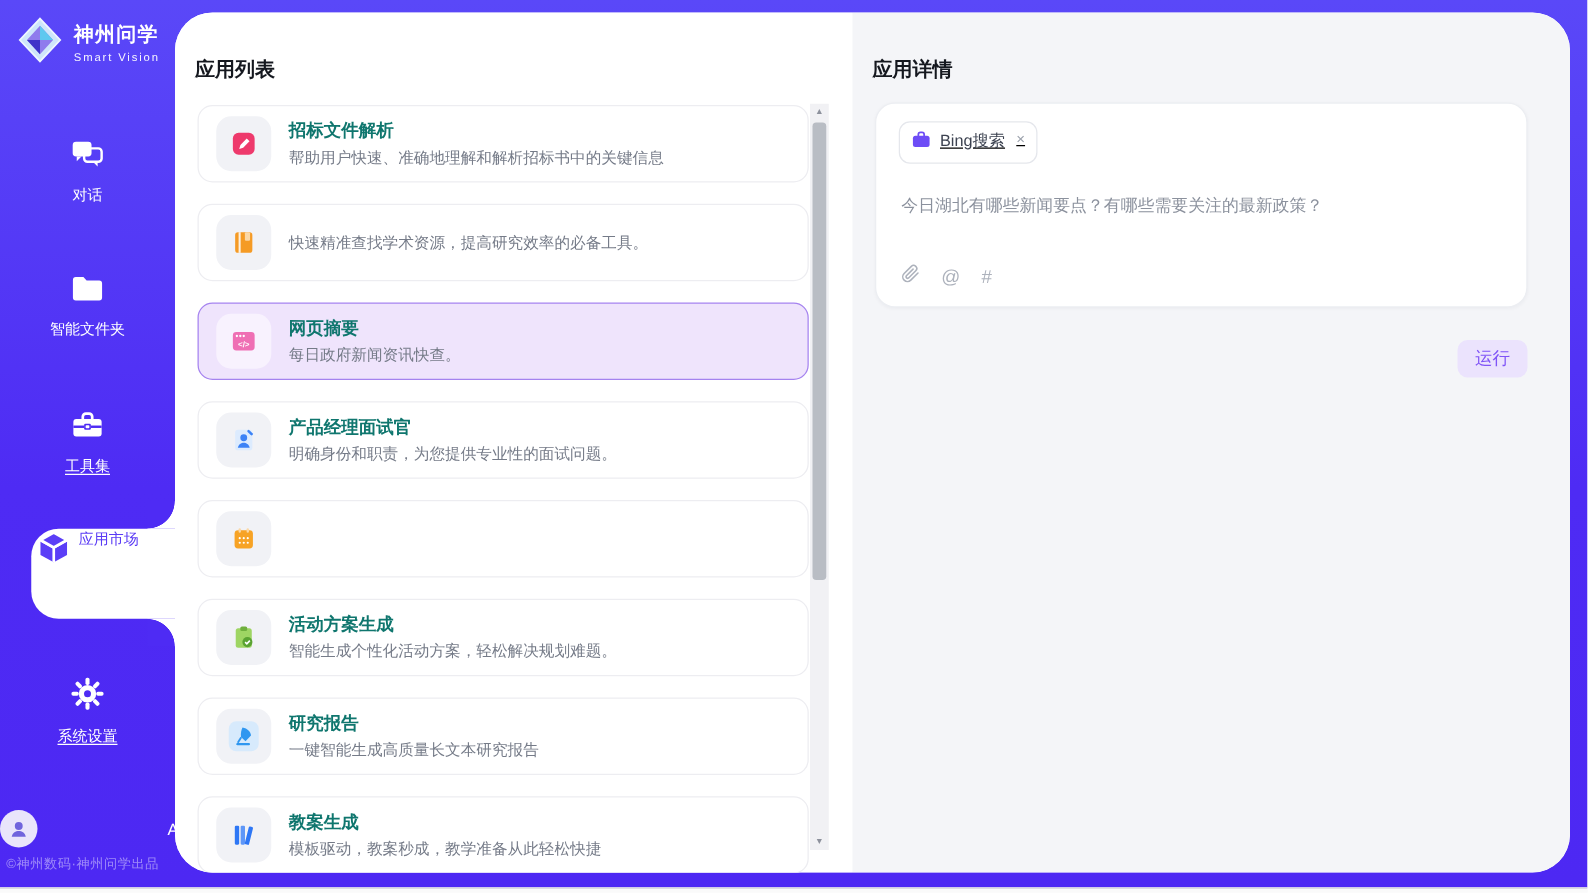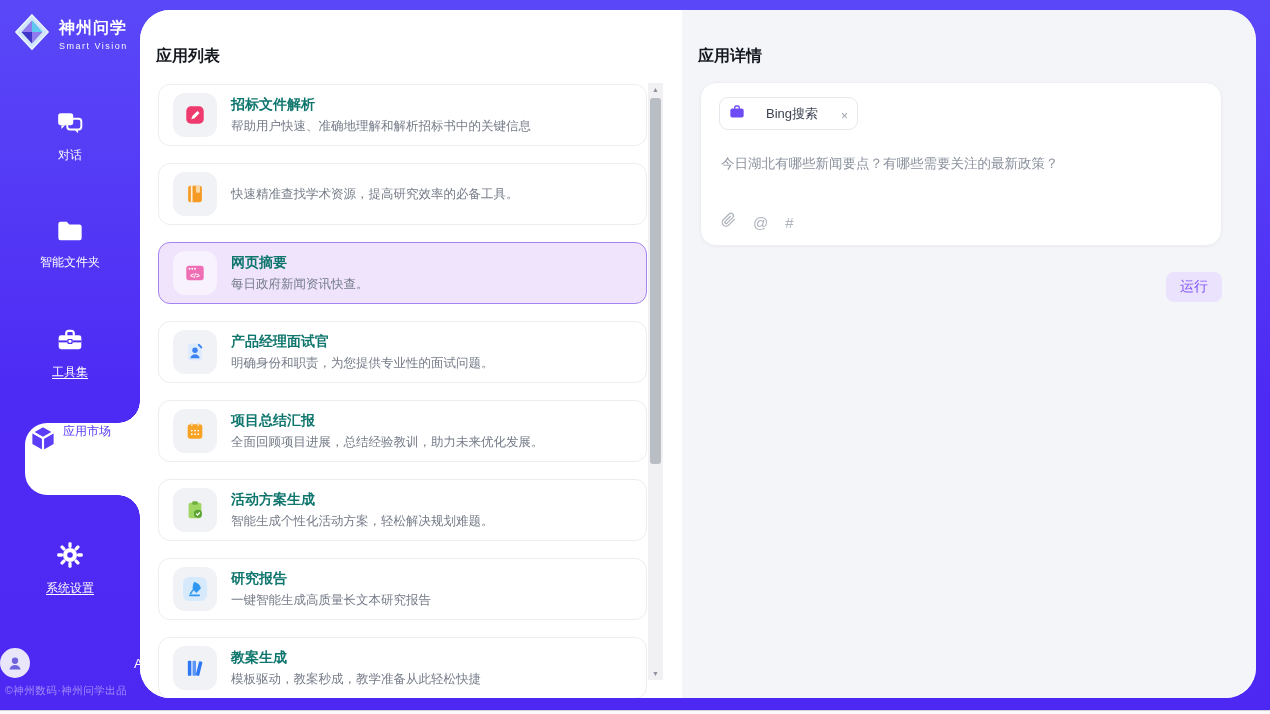--- a/index.html
+++ b/index.html
@@ -60,22 +60,22 @@
   .scrollbar { position:absolute; left:508px; top:73px; width:15px; height:597px; background:#f1f1f4; }
   .sb-arrow { position:absolute; left:0; width:15px; height:13px; font-size:7px; color:#8d919c;
               display:flex; align-items:center; justify-content:center; cursor:pointer; }
   .sb-up { top:0; } .sb-down { bottom:0; }
   .sb-thumb { position:absolute; left:2px; top:15px; width:11px; height:366px; background:#b9bdc4; border-radius:3px; cursor:grab; }
 
   
   .detail-pane { position:relative; flex:1; background:#f4f5f8; border-radius:0 30px 30px 0; }
   .editor-card { position:absolute; left:18px; top:72px; right:34px; height:164px; background:#fff;
                  border:1px solid #eceef2; border-radius:16px; box-shadow:0 1px 3px rgba(20,20,40,.04); }
-  .tool-tag { display:inline-flex; align-items:flex-end; gap:21px; margin:14px 0 0 18px; padding:6px 9px;
-              border:1px solid #e5e7ec; border-radius:9px; background:#fff; cursor:pointer; }
+  .tool-tag { display:inline-flex; align-items:flex-start; gap:7px; margin:14px 0 0 18px; padding:6px 9px;
+              border:1px solid #e5e7ec; border-radius:9px; background:#fff; cursor:pointer;text-decoration:underline; }
   .tool-tag .t-lbl { font-size:13px; color:#3c4250; }
   .tool-tag .t-x { font-size:12px; color:#9aa0ab; margin-left:2px; cursor:pointer; }
   .query { margin:24px 20px 0 20px; font-size:13.5px; color:#8b919d; line-height:1.5; min-height:40px; cursor:text; }
   .editor-actions { position:absolute; left:20px; bottom:13px; display:flex; align-items:center; gap:17px; color:#adb2bc; }
   .editor-actions .glyph { font-size:15px; cursor:pointer; }
   .run-row { position:absolute; top:262px; right:34px; }
   .run-btn { display:inline-block; padding:6px 14px; background:#ebe3fd; color:#8055f7; font-size:14px;
              border:none; border-radius:8px; cursor:pointer; }
 </style>
 </head>
@@ -254,24 +254,20 @@
               <g fill="#fff">
                   <circle cx="8.5" cy="11.5" r=".95"></circle>
                   <circle cx="12" cy="11.5" r=".95"></circle>
                   <circle cx="15.5" cy="11.5" r=".95"></circle>
               <circle cx="8.5" cy="15.5" r=".95"></circle>
                   <circle cx="12" cy="15.5" r=".95"></circle>
                   <circle cx="15.5" cy="15.5" r=".95"></circle>
                 </g>
             </svg>
           </span>
-          <span class="card-txt">
-            <span class="card-name">项目总结汇报</span>
-            <span class="card-desc">全面回顾项目进展，总结经验教训，助力未来优化发展。</span>
-          </span>
         </div>
 
         <div class="card">
           <span class="tile">
             <svg width="22" height="22" viewBox="0 0 24 24">
               <rect x="5" y="4" width="14" height="17" rx="2.2" fill="#9ed563"></rect>
               <rect x="9" y="2.4" width="6" height="4" rx="1.4" fill="#6faf3e"></rect>
               <circle cx="15.2" cy="16" r="4.4" fill="#5aa332"></circle>
               <path d="M13.2 16 l1.5 1.5 2.6-2.8" fill="none" stroke="#fff" stroke-width="1.4"></path>
             </svg>

